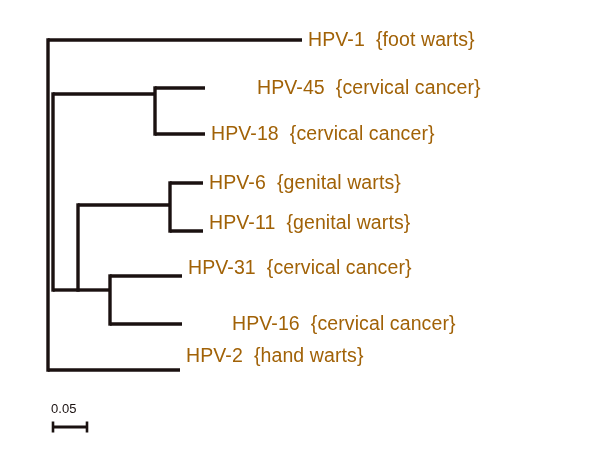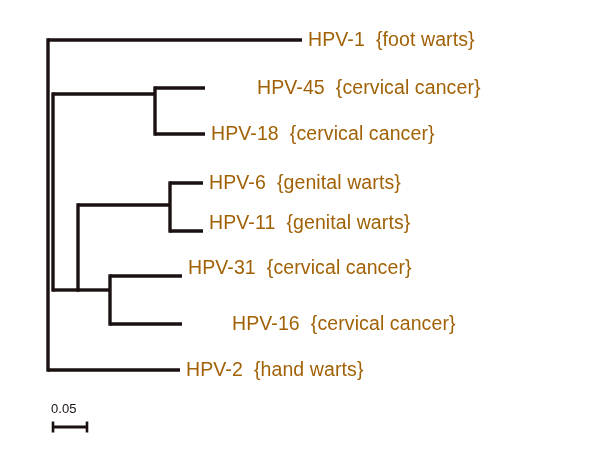--- a/index.html
+++ b/index.html
@@ -115,17 +115,17 @@
   <div class="leaf-label" style="left:211px; top:134px;">HPV-18  {cervical cancer}</div>
 
   <div class="leaf-label" style="left:209px; top:183px;text-align:center;">HPV-6  {genital warts}</div>
 
   <div class="leaf-label" style="left:209px; top:223px;text-align:center;">HPV-11  {genital warts}</div>
 
   <div class="leaf-label" style="left:188px; top:268px;">HPV-31  {cervical cancer}</div>
 
   <div class="leaf-label" style="left:188px; top:324px;margin-left:44px;">HPV-16  {cervical cancer}</div>
 
-  <div class="leaf-label" style="left:186px; top:370px;">HPV-2  {hand warts}</div>
+  <div class="leaf-label" style="left:186px; top:356px;">HPV-2  {hand warts}</div>
 
   <div class="scale-label" style="left:51px; top:402px;">0.05</div>
 
 </div>
 
 </body></html>

